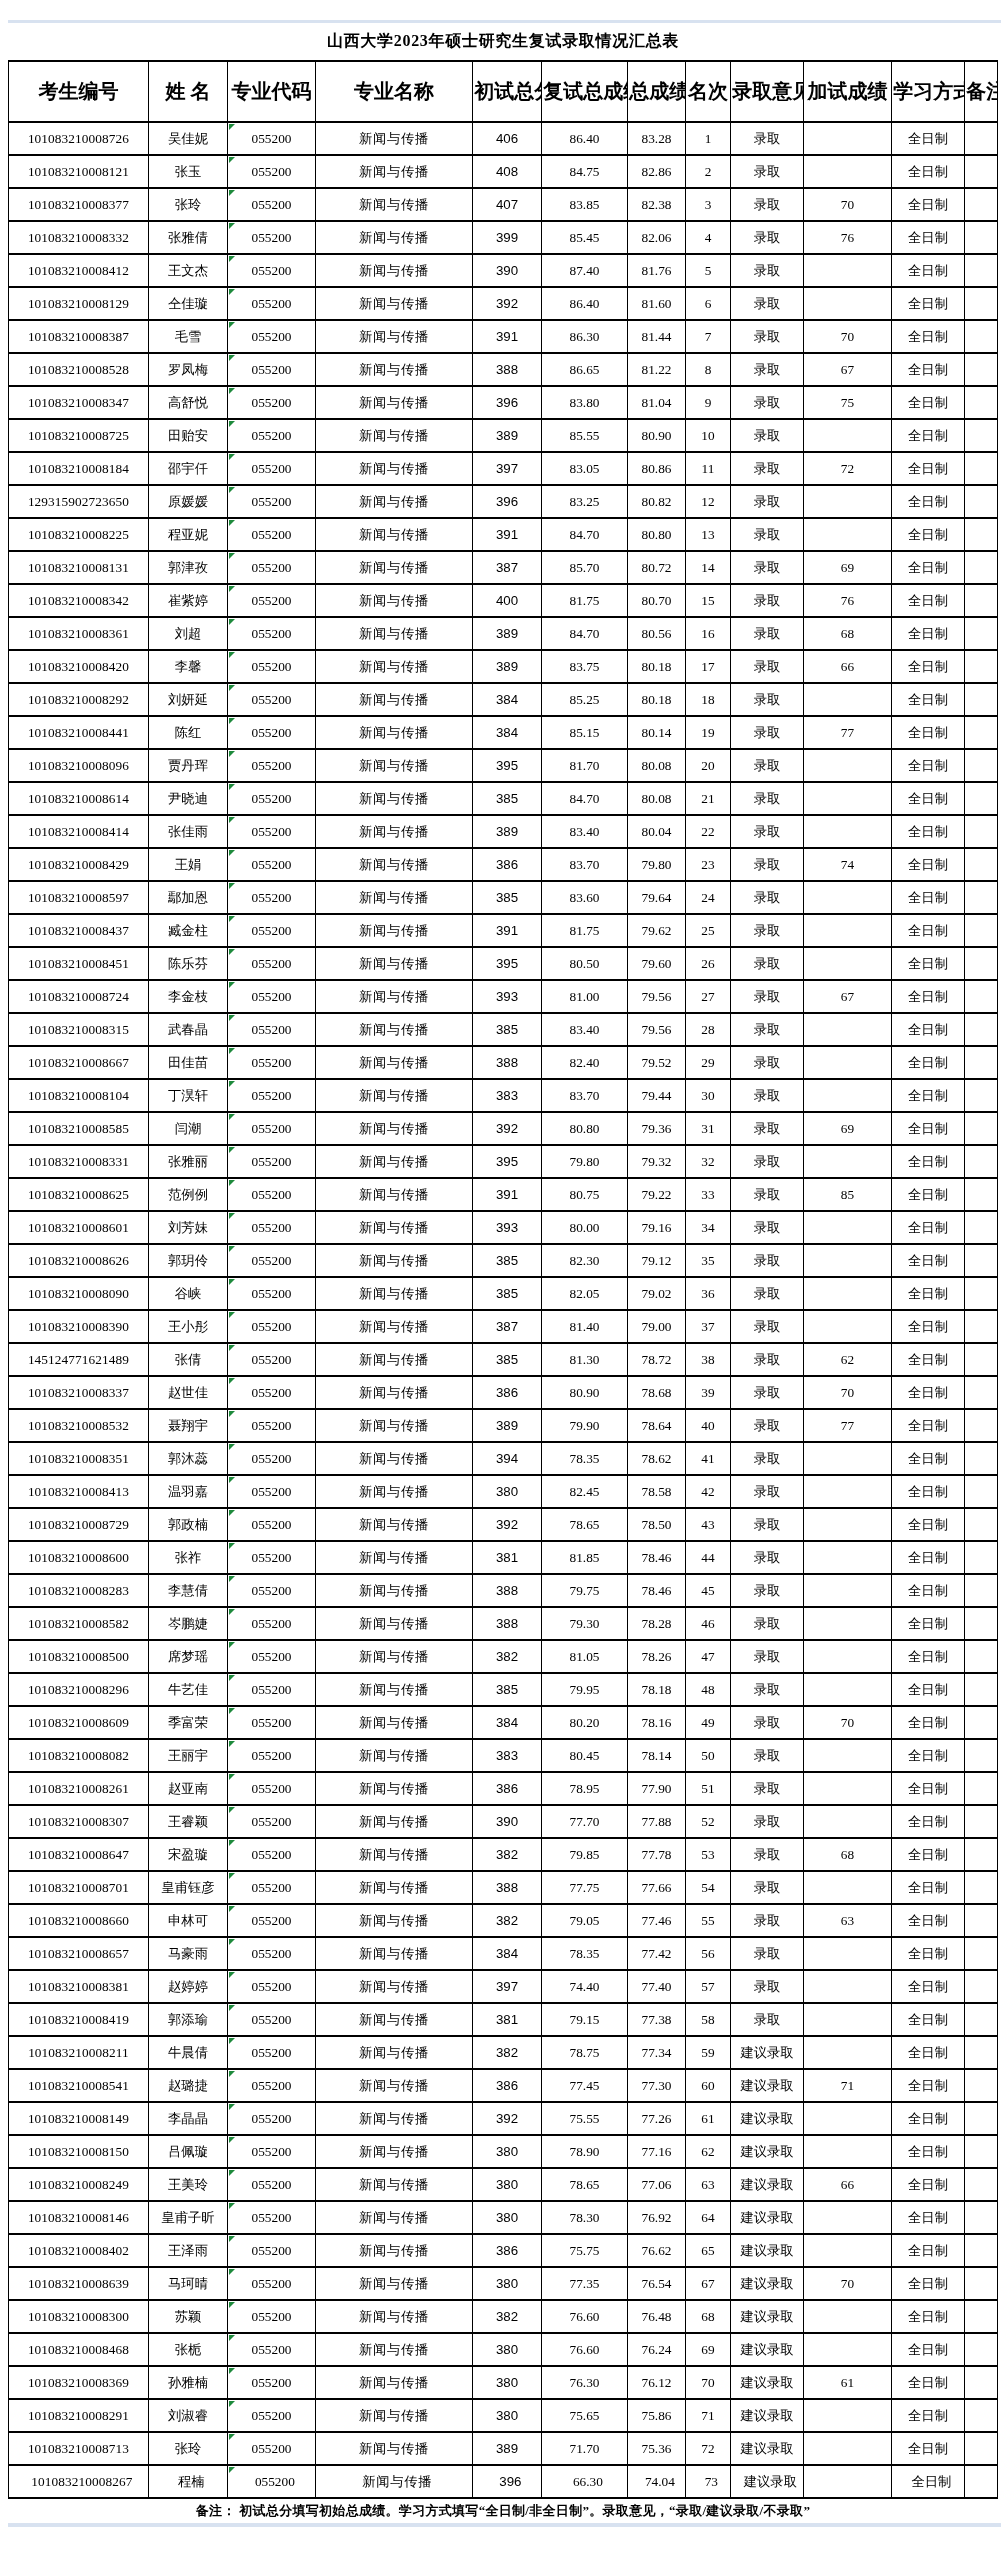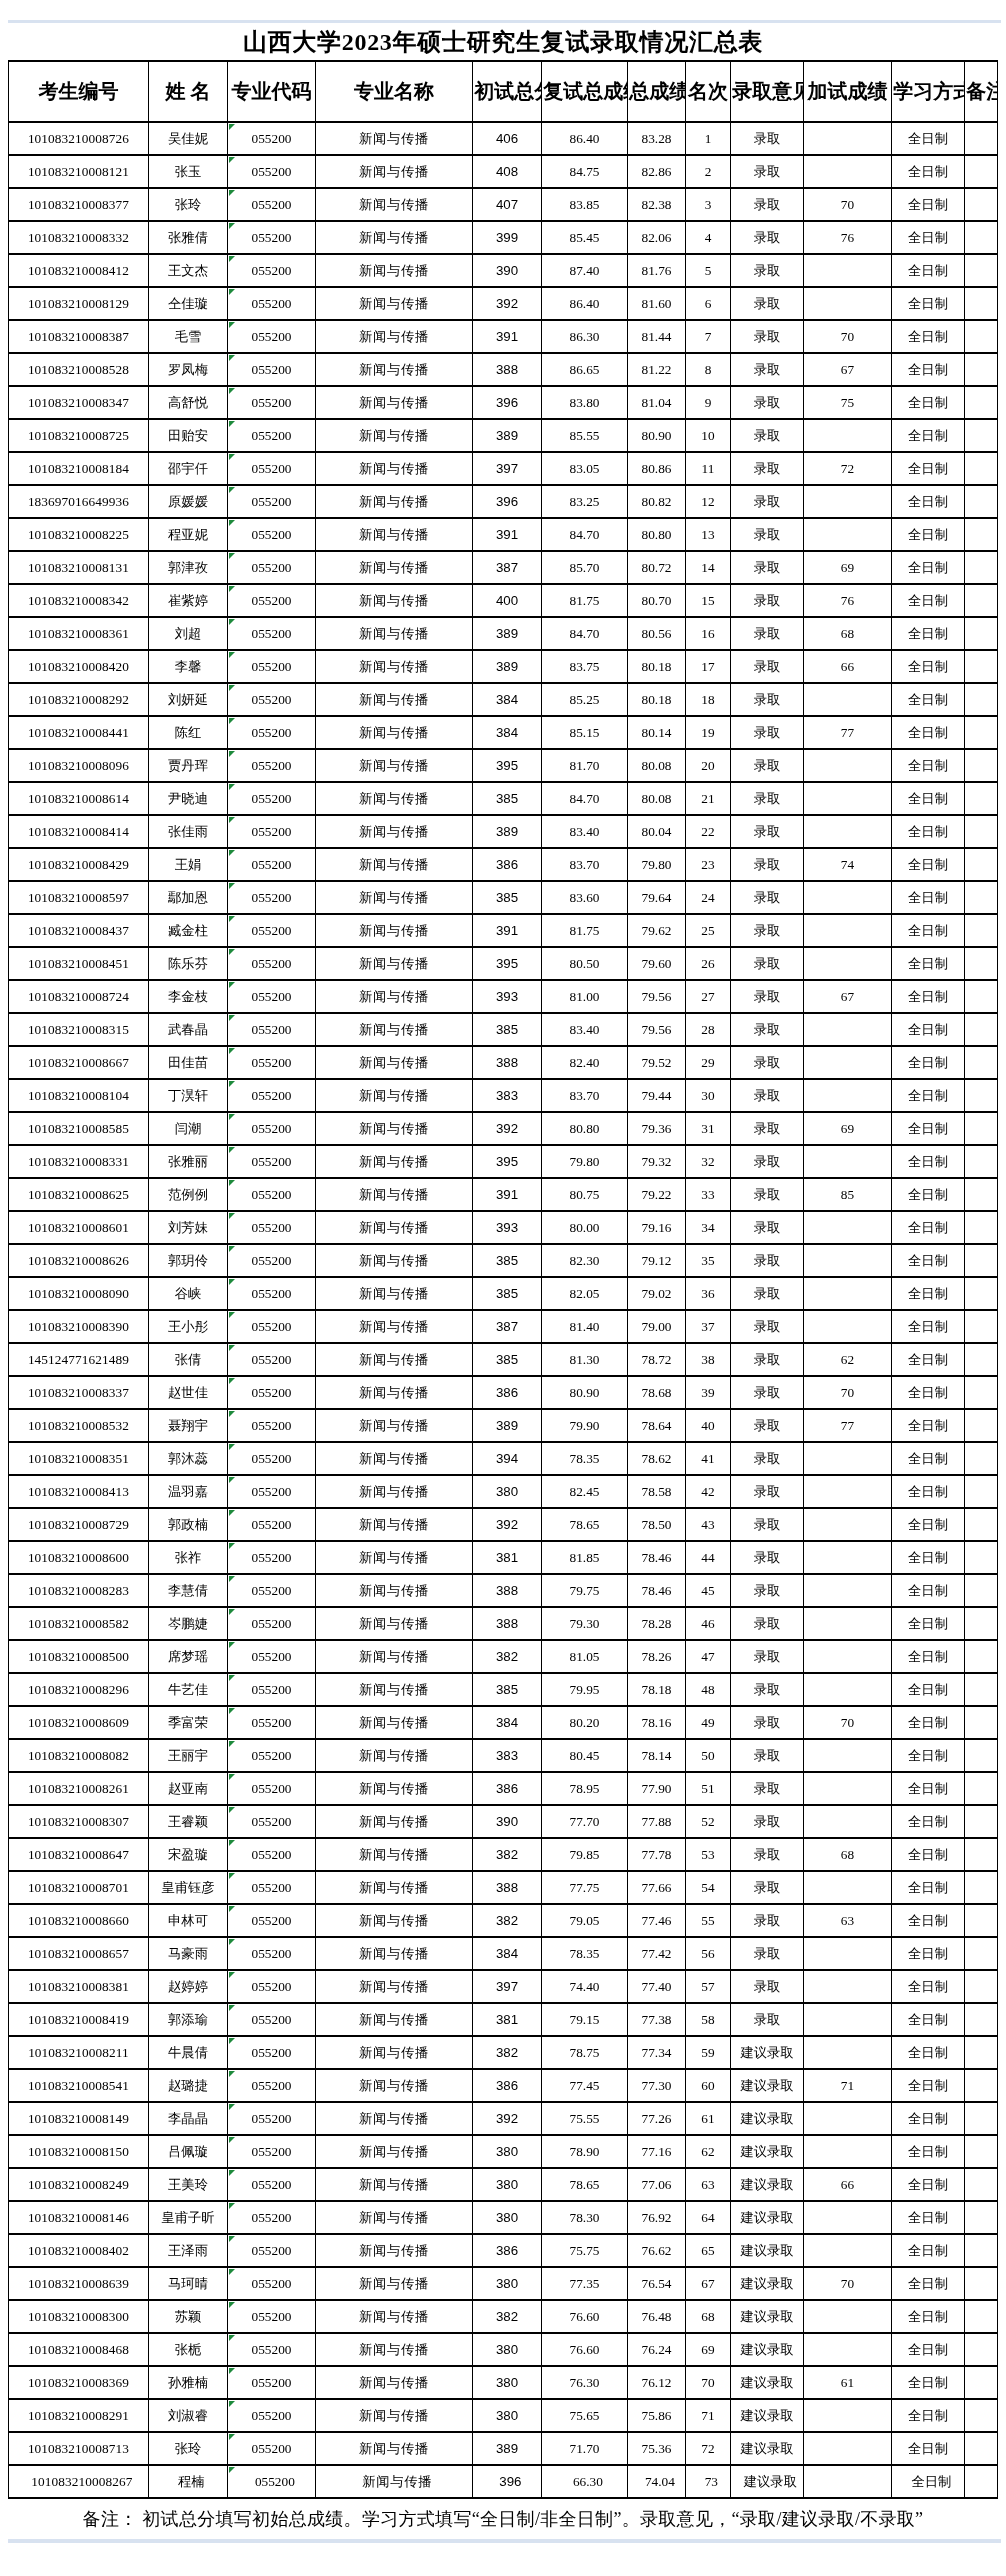--- a/index.html
+++ b/index.html
@@ -7,21 +7,21 @@
     margin:0; width:1007px; background:#ffffff; color:#000;
     font-family:"Liberation Serif","DejaVu Serif",serif;
   }
   .sheet { padding:20px 8px 0 8px; }
   .strip { height:3.3px; width:993px; background:var(--strip-blue,#d8e2f0); }
   .title-band {
     width:990px; height:37px; display:flex; align-items:center; justify-content:center;
     background:#fff;
   }
   .title-band .t {
-    font-size:24px; font-weight:bold; letter-spacing:0.7px;
+    font-size:16px; font-weight:bold; letter-spacing:0.7px;
   }
   table.grid { border-collapse:collapse; table-layout:fixed; width:990px; background:#fff; }
   table.grid th, table.grid td {
     border-left:1px solid #000; border-right:1px solid #000;
     border-top:2px solid #000; border-bottom:2px solid #000;
     text-align:center; vertical-align:middle; padding:0 1.3px;
     overflow:hidden; white-space:nowrap;
   }
   table.grid thead th {
     height:59px; font-size:20px; font-weight:600; border-top:2.7px solid #000; border-bottom:2.3px solid #000;
@@ -37,22 +37,22 @@
   td.c3 { letter-spacing:0.7px; font-size:14px; }
   td.c4 { font-family:"Liberation Sans","DejaVu Sans",sans-serif; font-size:13.3px; }
   td.c10 { font-size:14px; }
   td.c2 { position:relative; }
   .corner {
     position:absolute; top:0.7px; left:0.7px; width:0; height:0;
     border-top:6px solid var(--indicator-green,#1e8a3c);
     border-right:6px solid transparent;
   }
   .footer-note {
-    width:990px; height:40px; display:flex; align-items:center; justify-content:center;
-    font-weight:normal; font-size:18px; background:#fff; letter-spacing:0.3px;
+    width:990px; height:24px; display:flex; align-items:center; justify-content:center;
+    font-weight:bold; font-size:13px; background:#fff; letter-spacing:0.3px;
   }
 </style>
 </head>
 <body>
 
 <div class="sheet">
   <div class="strip"></div>
 
   <div class="title-band">
     <span class="t">山西大学2023年硕士研究生复试录取情况汇总表</span>
@@ -238,21 +238,21 @@
           <td class="c4">397</td>
           <td class="c5">83.05</td>
           <td class="c6">80.86</td>
           <td class="c7">11</td>
           <td class="c8">录取</td>
           <td class="c9">72</td>
           <td class="c10">全日制</td>
           <td class="c11"></td>
         </tr>
         <tr>
-          <td class="c0">183697016649936</td>
+          <td class="c0">129315902723650</td>
           <td class="c1">原媛媛</td>
           <td class="c2"><span class="corner"></span><span>055200</span></td>
           <td class="c3">新闻与传播</td>
           <td class="c4">396</td>
           <td class="c5">83.25</td>
           <td class="c6">80.82</td>
           <td class="c7">12</td>
           <td class="c8">录取</td>
           <td class="c9"></td>
           <td class="c10">全日制</td>

